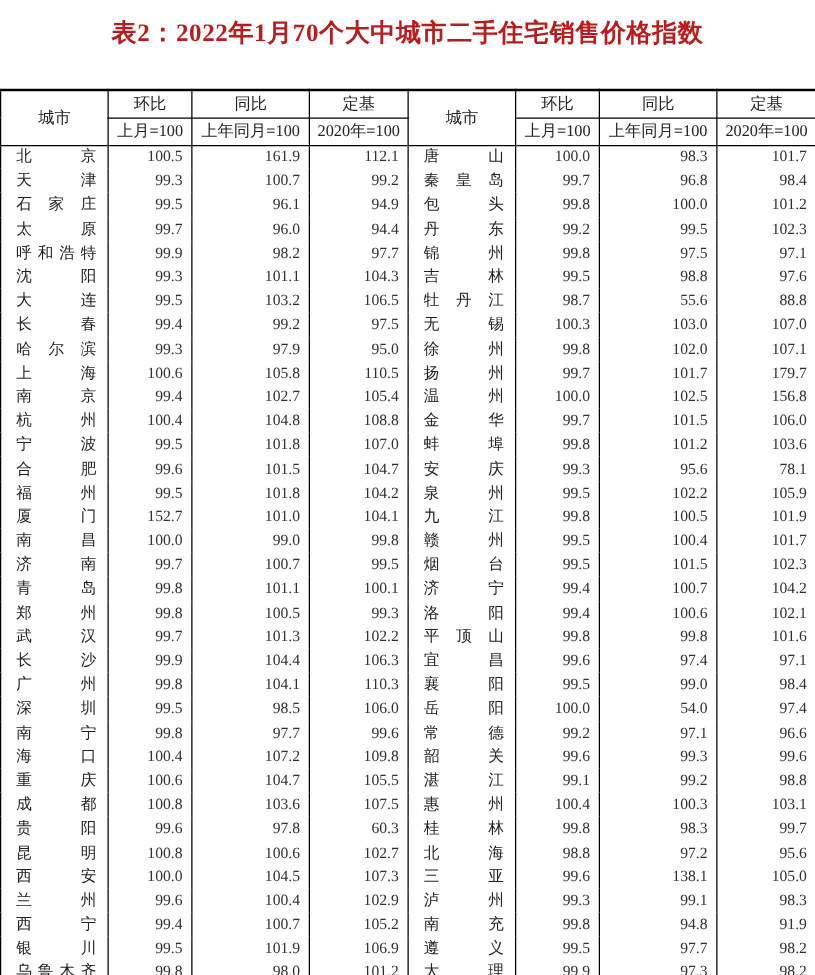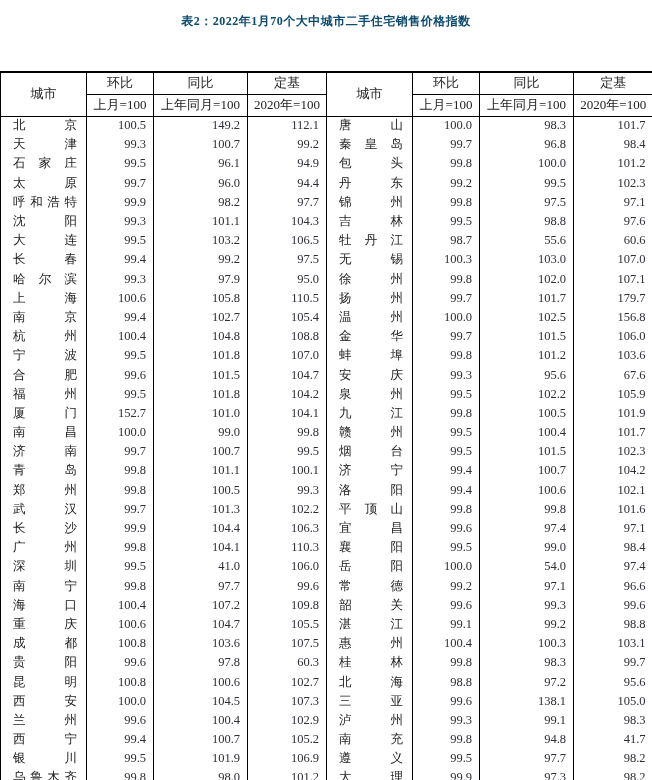--- a/index.html
+++ b/index.html
@@ -7,21 +7,21 @@
   .page {
     position:relative;
     width:652px; height:780px;
     background:#ffffff;
     overflow:hidden;
     font-family:"Liberation Serif", serif;
   }
   .title {
     position:absolute; top:13px; left:0; width:652px;
     text-align:center;
-    font-size:12px; font-weight:bold; color:#0c4a6e;
+    font-size:20px; font-weight:bold; color:#b91c1c;
     letter-spacing:0.5px;
     font-family:"Liberation Serif", serif;
   }
   table.idx {
     position:absolute; top:59px; left:0;
     width:652px;
     border-collapse:collapse;
     table-layout:fixed;
     border-top:2px solid #000;
     border-bottom:2px solid #000;
@@ -99,21 +99,21 @@
         <th>上年同月=100</th>
         <th>2020年=100</th>
       </tr>
     </thead>
     <tbody id="tbody">
         <tr>
           <td class="city">
             <div class="cityname">北京</div>
           </td>
           <td class="num">100.5</td>
-          <td class="num">149.2</td>
+          <td class="num">161.9</td>
           <td class="num">112.1</td>
           <td class="city">
             <div class="cityname">唐山</div>
           </td>
           <td class="num">100.0</td>
           <td class="num">98.3</td>
           <td class="num">101.7</td>
         </tr>
         <tr>
           <td class="city">
@@ -190,21 +190,21 @@
             <div class="cityname">大连</div>
           </td>
           <td class="num">99.5</td>
           <td class="num">103.2</td>
           <td class="num">106.5</td>
           <td class="city">
             <div class="cityname">牡丹江</div>
           </td>
           <td class="num">98.7</td>
           <td class="num">55.6</td>
-          <td class="num">60.6</td>
+          <td class="num">88.8</td>
         </tr>
         <tr>
           <td class="city">
             <div class="cityname">长春</div>
           </td>
           <td class="num">99.4</td>
           <td class="num">99.2</td>
           <td class="num">97.5</td>
           <td class="city">
             <div class="cityname">无锡</div>
@@ -288,21 +288,21 @@
             <div class="cityname">合肥</div>
           </td>
           <td class="num">99.6</td>
           <td class="num">101.5</td>
           <td class="num">104.7</td>
           <td class="city">
             <div class="cityname">安庆</div>
           </td>
           <td class="num">99.3</td>
           <td class="num">95.6</td>
-          <td class="num">67.6</td>
+          <td class="num">78.1</td>
         </tr>
         <tr>
           <td class="city">
             <div class="cityname">福州</div>
           </td>
           <td class="num">99.5</td>
           <td class="num">101.8</td>
           <td class="num">104.2</td>
           <td class="city">
             <div class="cityname">泉州</div>
@@ -421,21 +421,21 @@
           </td>
           <td class="num">99.5</td>
           <td class="num">99.0</td>
           <td class="num">98.4</td>
         </tr>
         <tr>
           <td class="city">
             <div class="cityname">深圳</div>
           </td>
           <td class="num">99.5</td>
-          <td class="num">41.0</td>
+          <td class="num">98.5</td>
           <td class="num">106.0</td>
           <td class="city">
             <div class="cityname">岳阳</div>
           </td>
           <td class="num">100.0</td>
           <td class="num">54.0</td>
           <td class="num">97.4</td>
         </tr>
         <tr>
           <td class="city">
@@ -554,21 +554,21 @@
             <div class="cityname">西宁</div>
           </td>
           <td class="num">99.4</td>
           <td class="num">100.7</td>
           <td class="num">105.2</td>
           <td class="city">
             <div class="cityname">南充</div>
           </td>
           <td class="num">99.8</td>
           <td class="num">94.8</td>
-          <td class="num">41.7</td>
+          <td class="num">91.9</td>
         </tr>
         <tr>
           <td class="city">
             <div class="cityname">银川</div>
           </td>
           <td class="num">99.5</td>
           <td class="num">101.9</td>
           <td class="num">106.9</td>
           <td class="city">
             <div class="cityname">遵义</div>

